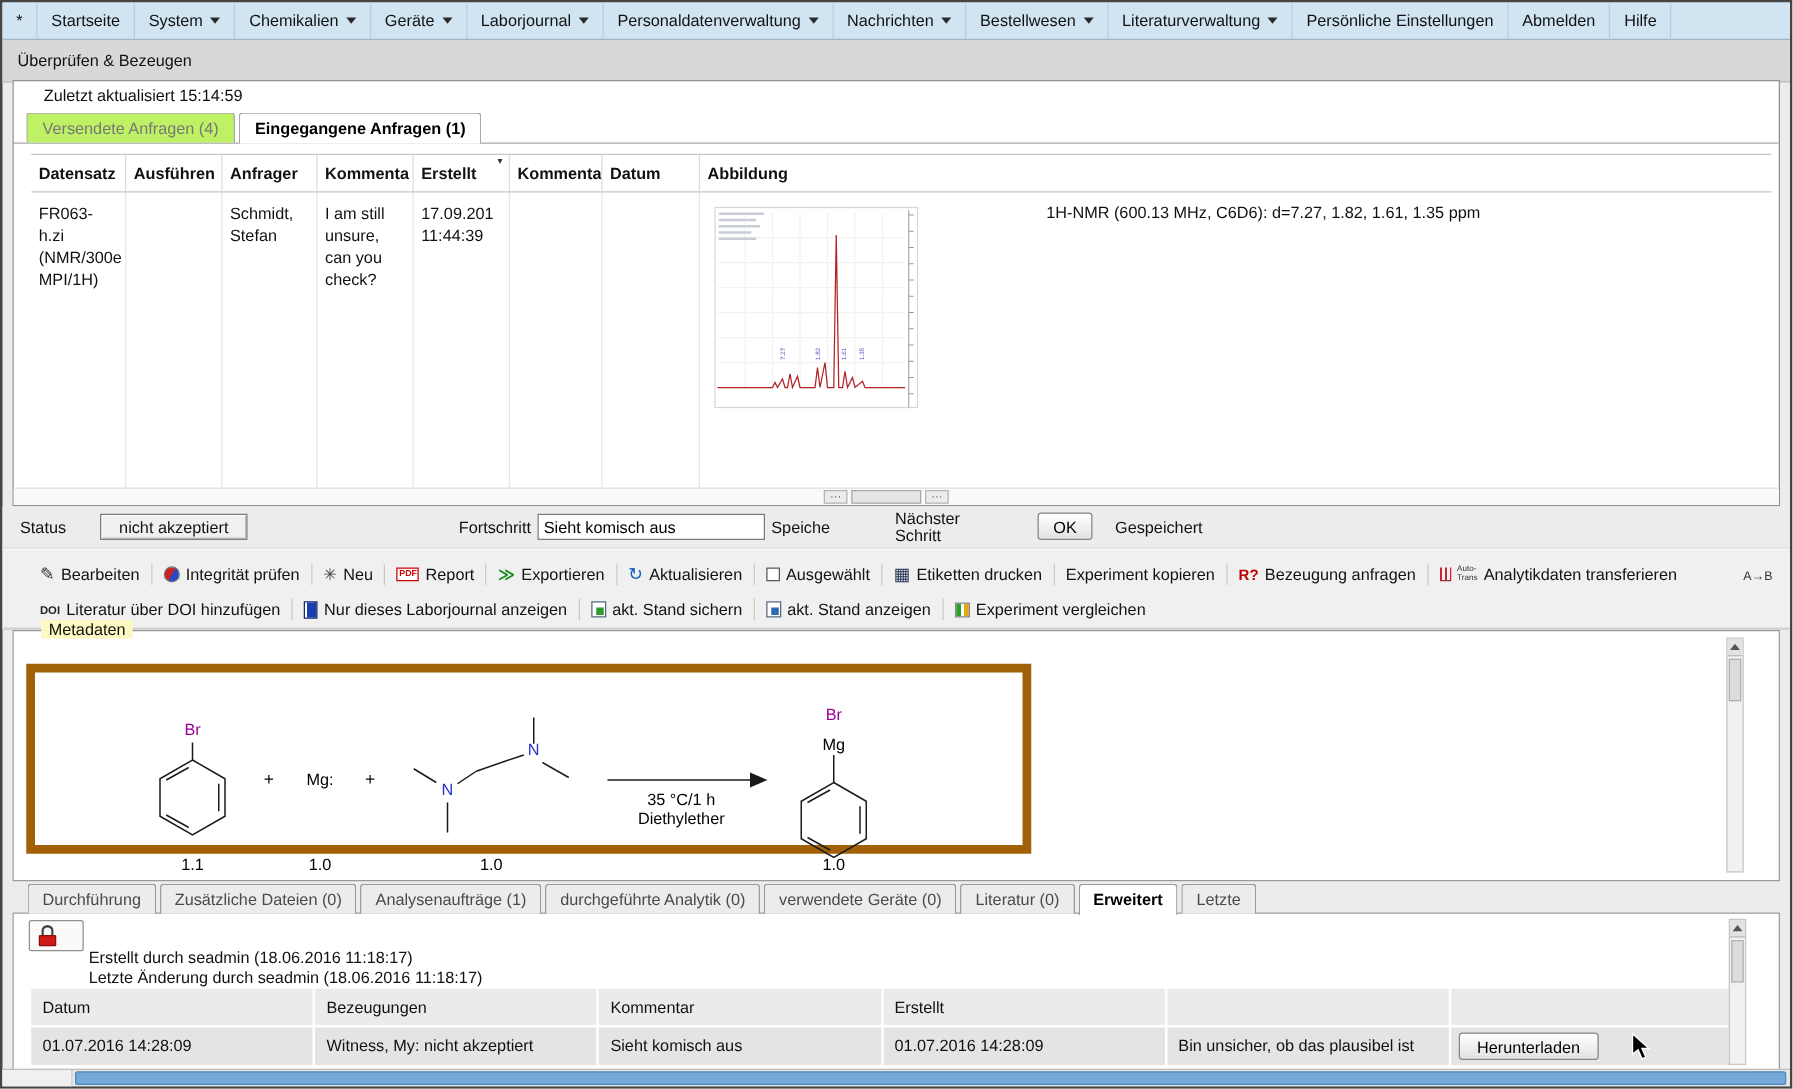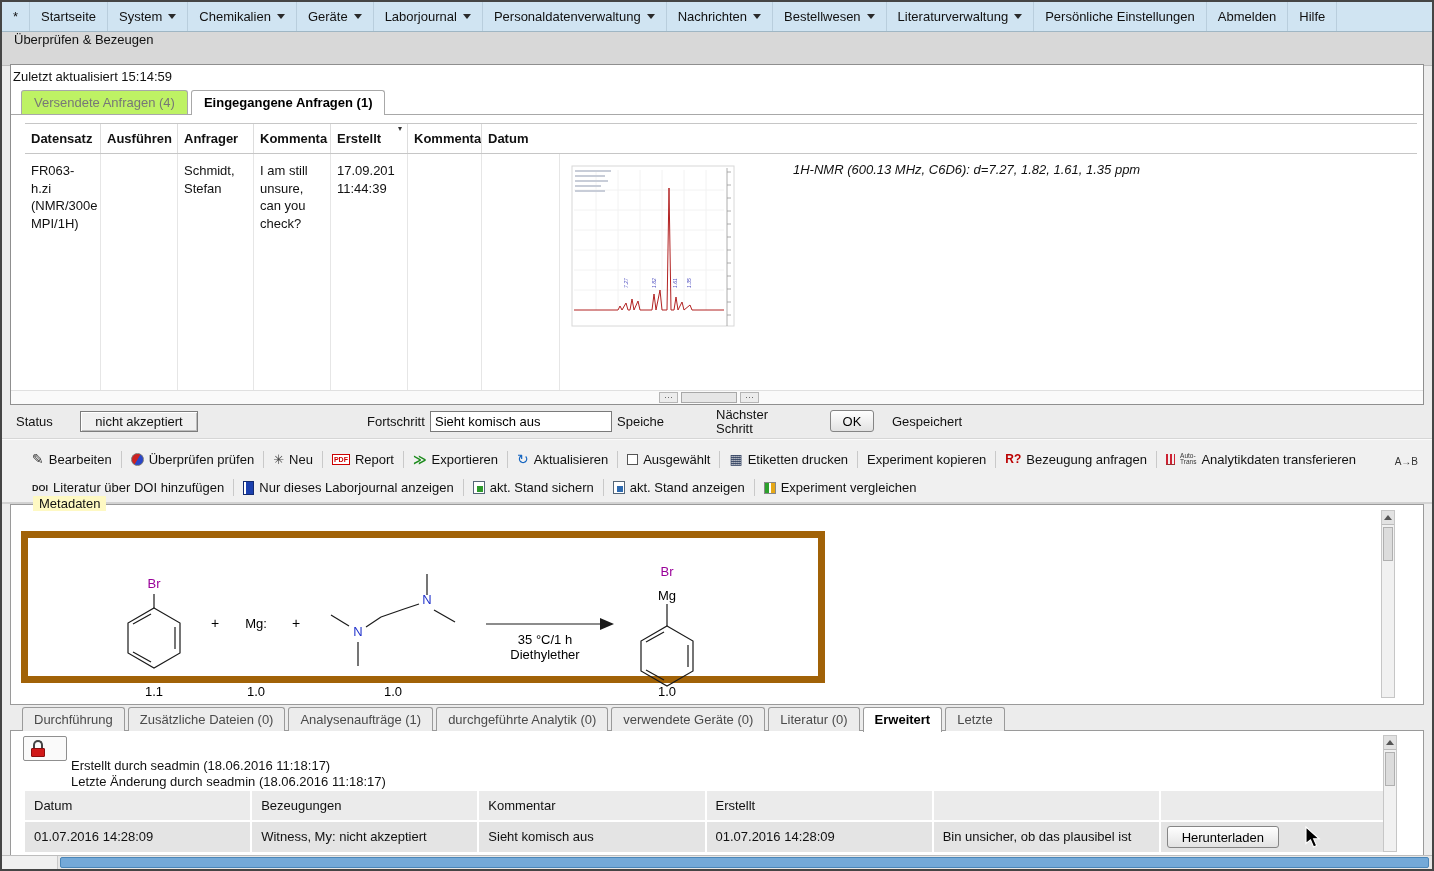--- a/index.html
+++ b/index.html
@@ -11,45 +11,45 @@
   
   .menubar { position:absolute; top:0; left:0; right:0; height:30px; background:#d0e4f2;
              border-bottom:1px solid #9fb6c4; display:flex; align-items:stretch; overflow:hidden; }
   .menu-item { display:flex; align-items:center; gap:6px; padding:0 11px;
                border-right:1px solid #b9cedd; white-space:nowrap; cursor:default; }
   .caret { width:0; height:0; border-left:4px solid transparent; border-right:4px solid transparent;
            border-top:5px solid #2a2a2a; }
 
   
   .titlebar { position:absolute; top:30px; left:0; right:0; height:34px; background:#d8d8d8;
-              border-bottom:1px solid #bdbdbd; display:flex; padding:0 12px; }
+              border-bottom:1px solid #bdbdbd; display:flex; align-items:center; padding:0 12px; }
 
   
   .requests { position:absolute; top:62px; left:8px; right:8px; height:341px; background:#fff;
               border:1px solid #8f8f8f; }
-  .last-updated { position:absolute; top:4px; left:2px; }
+  .last-updated { position:absolute; top:4px; left:24px; }
   .tabs-row { position:absolute; top:24px; left:0; right:0; height:26px; display:flex; align-items:flex-end;
               gap:3px; padding-left:10px; border-bottom:1px solid #a8a8a8; }
   .tab { padding:4px 12px 4px; border:1px solid #a8a8a8; border-bottom:none; border-radius:3px 3px 0 0;
          background:#bef264; color:#777; white-space:nowrap; }
   .tab.active { background:#fff; color:#000; font-weight:bold; margin-bottom:-1px; padding-bottom:5px; }
 
   .req-table { position:absolute; top:58px; left:14px; right:6px; }
   .req-header, .req-body { display:grid;
       grid-template-columns:76px 77px 76px 77px 77px 74px 78px 1fr; }
   .req-header { border-top:1px solid #c6c6c6; border-bottom:1px solid #c6c6c6; }
   .req-header > div { padding:7px 6px; font-weight:bold; border-right:1px solid #ddd;
                       position:relative; overflow:hidden; white-space:nowrap; }
   .req-header > div:last-child { border-right:none; }
   .sort { position:absolute; top:0px; right:5px; font-size:8px; color:#333; font-weight:normal; }
   .req-body { height:238px; }
   .req-body > div { padding:8px 6px; border-right:1px solid #e6e6e6; overflow:hidden; }
   .req-body > div:last-child { border-right:none; }
   .pre { white-space:pre-line; line-height:1.35; }
-  .abb-cell { display:flex; align-items:flex-start; gap:52px; padding:6px !important;font-style:italic; }
+  .abb-cell { display:flex; align-items:flex-start; gap:96px; padding:6px !important; }
   .nmr { border:0; flex:0 0 auto; }
   .nmr-caption { white-space:nowrap; padding-top:2px; }
   .htrack { position:absolute; left:0; right:0; bottom:0; height:14px; background:#fafafa;
             border-top:1px solid #e0e0e0; }
   .mini-scroll { position:absolute; left:648px; top:1px; display:flex; gap:3px; align-items:center; }
   .dots { font-size:9px; line-height:9px; color:#555; border:1px solid #b5b5b5; background:#ececec;
           padding:0 4px; height:11px; }
   .mini-thumb { width:56px; height:11px; background:#e6e6e6; border:1px solid #a8a8a8; }
 
   
@@ -230,20 +230,21 @@
         <div>Datensatz</div>
         <div>Ausführen</div>
         <div>Anfrager</div>
         <div>Kommenta</div>
         <div>
           <span>Erstellt</span>
           <span class="sort">▾</span>
         </div>
         <div>Kommenta</div>
         <div>Datum</div>
+        <div>Abbildung</div>
       </div>
       <div class="req-body">
         <div class="pre">FR063-h.zi
 (NMR/300e
 MPI/1H)</div>
         <div></div>
         <div class="pre">Schmidt,
 Stefan</div>
         <div class="pre">I am still
 unsure,
@@ -314,21 +315,21 @@
 
   <div class="toolbar">
     <div class="tb-row tb-row1">
       <div class="tb-btn">
           <span class="ic ic-pencil">✎</span>
           <span>Bearbeiten</span>
         </div>
       <span class="tb-sep"></span>
       <div class="tb-btn">
           <span class="ic ic-integrity"></span>
-          <span>Überprüfen prüfen</span>
+          <span>Integrität prüfen</span>
         </div>
       <span class="tb-sep"></span>
       <div class="tb-btn">
           <span class="ic ic-new">✳</span>
           <span>Neu</span>
         </div>
       <span class="tb-sep"></span>
       <div class="tb-btn">
           <span class="ic ic-pdf">PDF</span>
           <span>Report</span>

